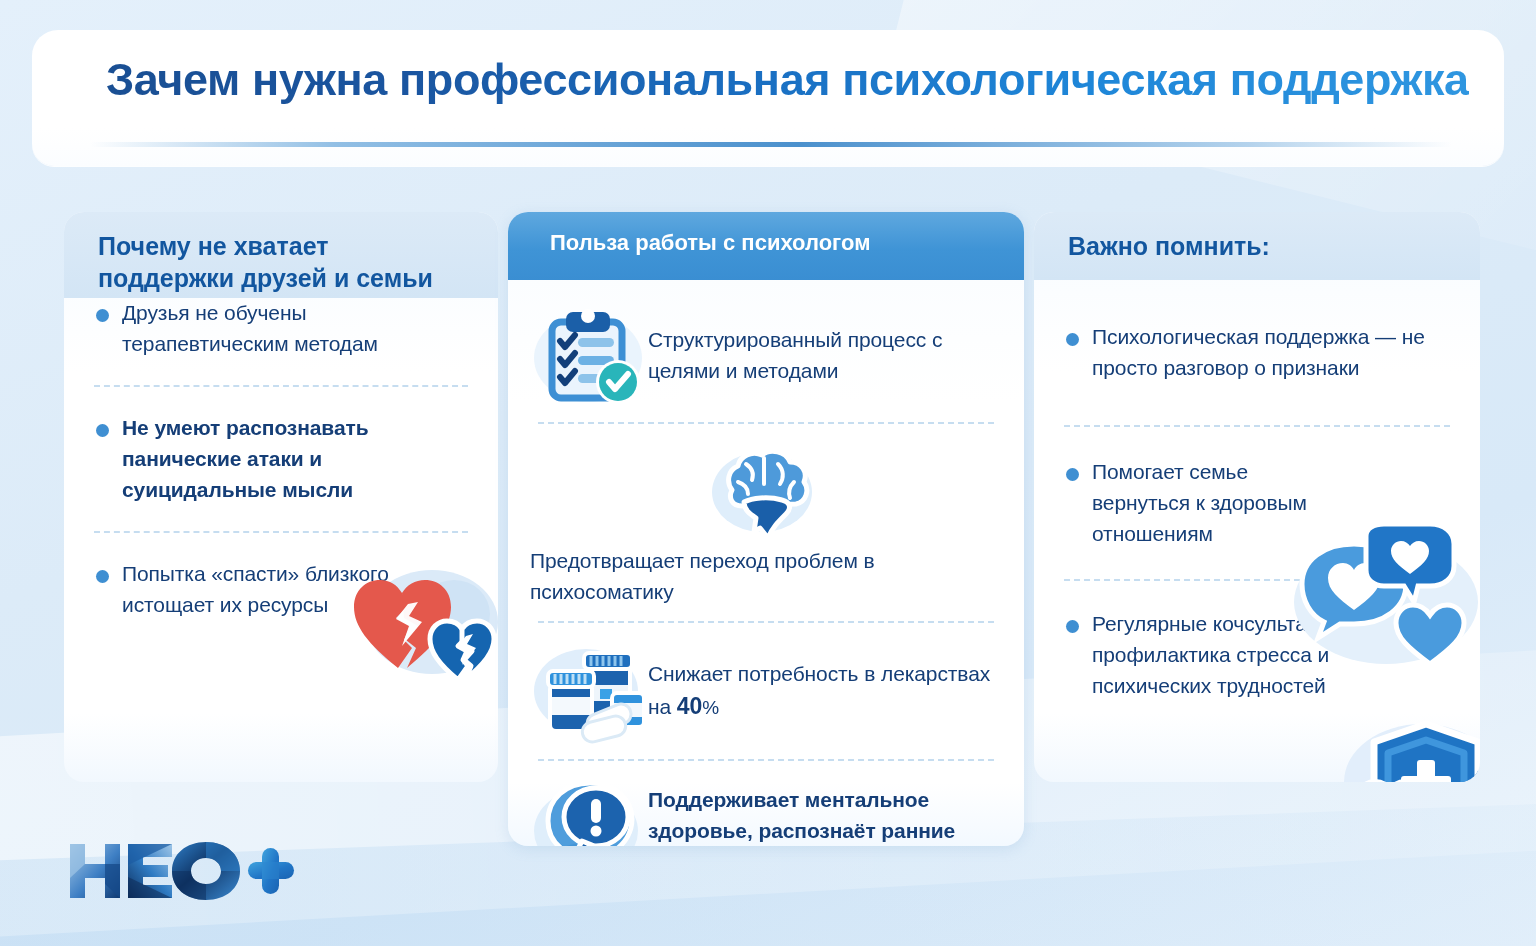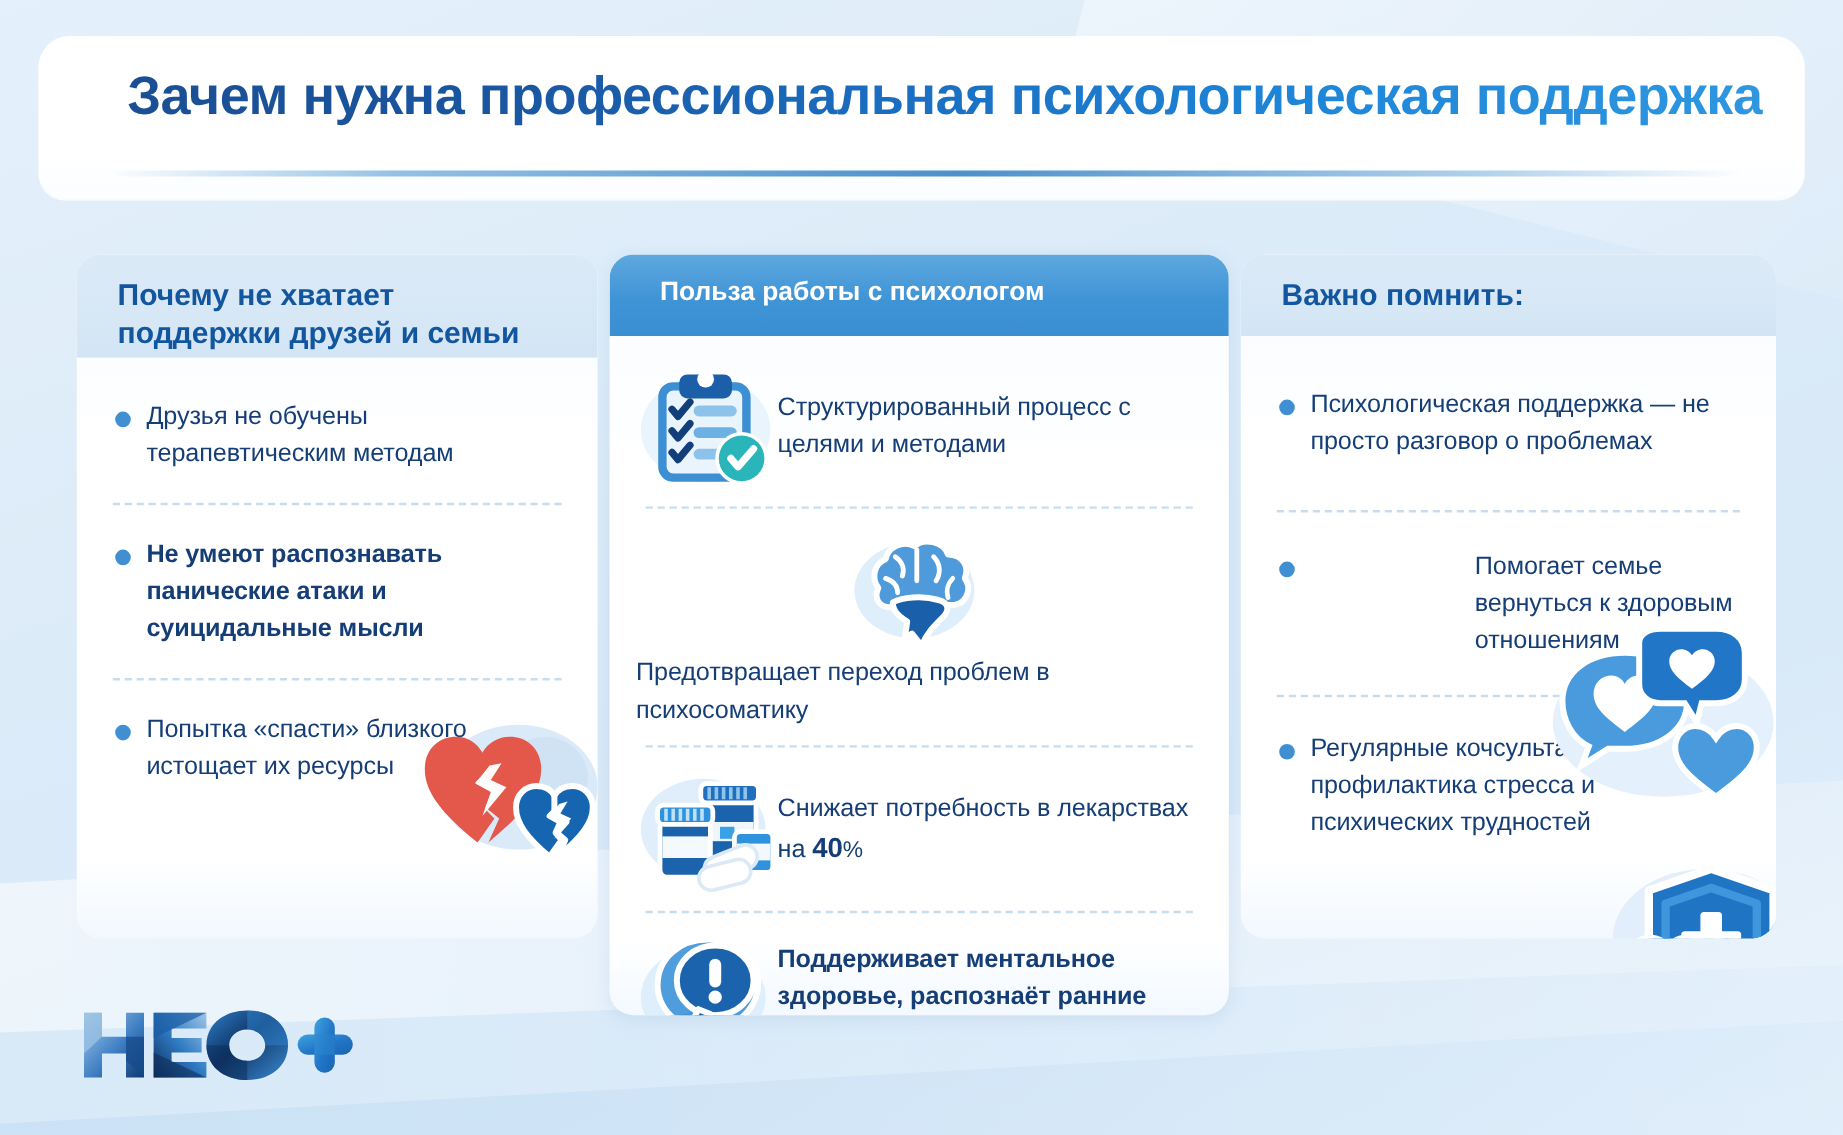--- a/index.html
+++ b/index.html
@@ -178,21 +178,21 @@
   </div>
 
   <div class="col col-left">
     <div class="col-head head-soft head-left">
       <div>Почему не хватает</div>
       <div>поддержки друзей и семьи</div>
     </div>
     <div class="col-body">
 
       <div class="blist">
-        <div class="brow" style="margin-top:34px;">
+        <div class="brow" style="">
           <span class="bdot"></span>
           <span class="btext">Друзья не обучены терапевтическим методам</span>
         </div>
 
         <div class="divider" style="margin-top:26px;"></div>
 
         <div class="brow" style="margin-top:26px;">
           <span class="bdot"></span>
           <span class="btext" style="max-width:280px;display:block;font-weight:bold;">Не умеют распознавать панические атаки и суицидальные мысли</span>
         </div>
@@ -330,26 +330,26 @@
 
     </div>
   </div>
 
   <div class="col col-right">
     <div class="col-head head-soft head-right">Важно помнить:</div>
     <div class="col-body">
 
       <div class="brow" style="margin-top:42px;">
         <span class="bdot"></span>
-        <span class="btext">Психологическая поддержка — не просто разговор о проблемах</span>
+        <span class="btext">Психологическая поддержка — не просто разговор о признаки</span>
       </div>
 
       <div class="divider" style="margin-top:42px;"></div>
 
-      <div class="brow" style="margin-top:30px;justify-content:space-between;">
+      <div class="brow" style="margin-top:30px;">
         <span class="bdot"></span>
         <span class="btext" style="max-width:225px;display:block;">Помогает семье вернуться к здоровым отношениям</span>
       </div>
 
       <div class="divider" style="margin-top:30px;"></div>
 
       <div class="brow" style="margin-top:28px;">
         <span class="bdot"></span>
         <span class="btext" style="max-width:300px;display:block;">Регулярные кочсультации — профилактика стресса и психических трудностей</span>
       </div>

